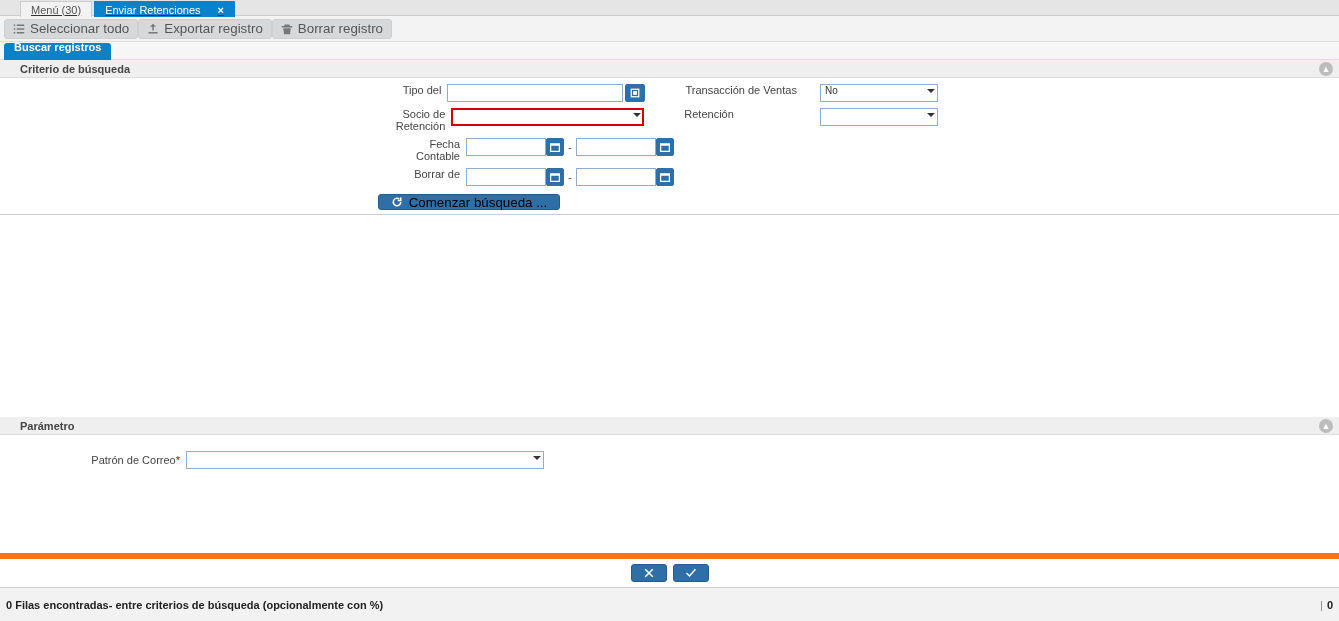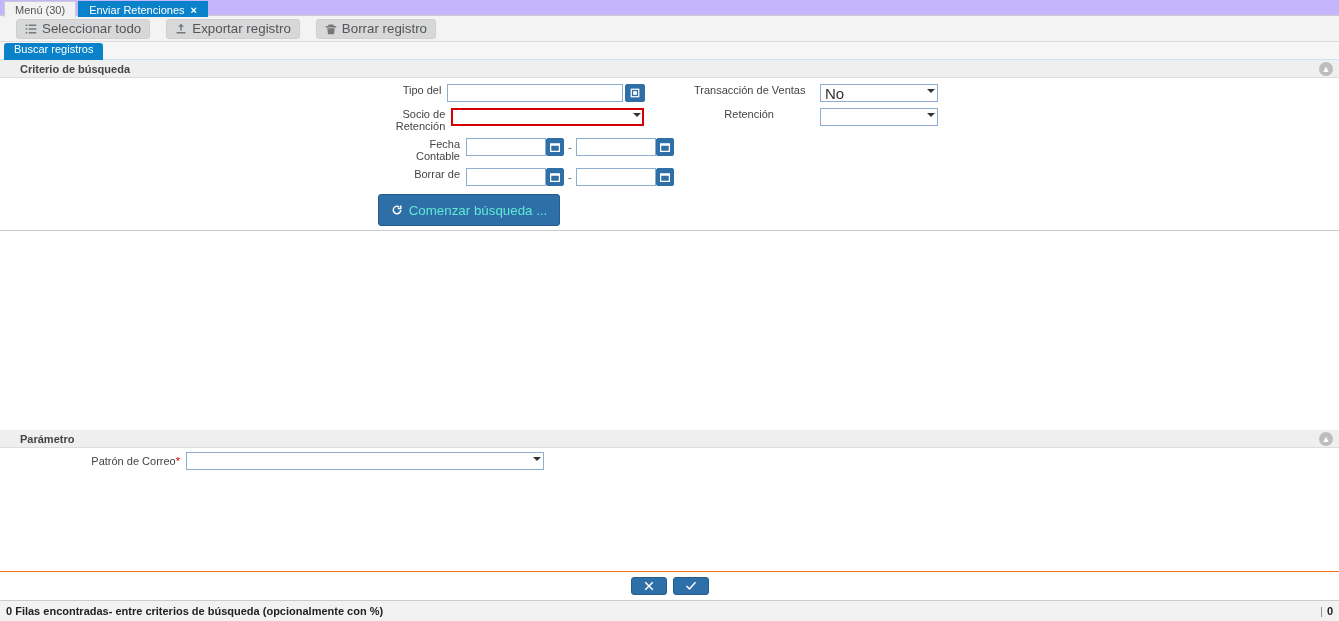--- a/index.html
+++ b/index.html
@@ -12,62 +12,64 @@
     height: 100%;
   }
   body {
     display: flex;
     flex-direction: column;
     min-height: 621px;
   }
 
   
   .tabs-bar {
-    background: #c4b5fd;
+    background: #e5e5e5;
     border-bottom: 1px solid #ccc;
     height: 16px;
     display: flex;
     align-items: stretch;
-    padding-left: 4px;
+    padding-left: 20px;
+    text-decoration: underline;
   }
   .app-tab {
     display: flex;
     align-items: center;
     padding: 0 10px;
     background: #f2f2f2;
     border: 1px solid #ccc;
     border-bottom: none;
     margin-right: 2px;
     color: #555;
     cursor: pointer;
     height: 16px;
     position: relative;
     top: 1px;
   }
   .app-tab.active {
     background: #0a82c9;
     color: #fff;
     border-color: #0a82c9;
+    gap: 11px;
   }
   .tab-close {
     margin-left: 6px;
     font-weight: bold;
     color: #0a82c9;
   }
   .app-tab.active .tab-close { color: #fff; }
 
   
   .toolbar {
     background: #f3f3f3;
     border-bottom: 1px solid #ddd;
     height: 26px;
     display: flex;
     align-items: center;
-    padding: 0 16px;
-    gap: 16px;
+    padding: 0 4px;
+    gap: 0;
   }
   .tool-btn {
     display: inline-flex;
     align-items: center;
     gap: 5px;
     background: #d7d8da;
     color: #555;
     border: 1px solid #cfcfcf;
     border-radius: 3px;
     padding: 2px 8px;
@@ -80,25 +82,25 @@
   .subtab-row {
     background: #f6f6f6;
     border-bottom: 1px solid #c9e4f4;
     height: 18px;
     display: flex;
     align-items: stretch;
     padding-left: 4px;
   }
   .subtab {
     display: flex;
-    align-items: flex-start;
-    padding: 0 10px;
+    align-items: flex-end;
+    padding: 8px 10px;
     background: #0a82c9;
     color: #fff;
-    font-weight: normal;
+    font-weight: bold;
     border-top-left-radius: 3px;
     border-top-right-radius: 3px;
     height: 18px;
     position: relative;
     top: 1px;
   }
 
   
   .section-header {
     background: #efefef;
@@ -151,31 +153,31 @@
     line-height: 12px;
   }
   .label-cell .line2 { display:block; }
   .input-cell {
     display: flex;
     align-items: center;
     gap: 2px;
   }
   .lbl2 {
     width: 140px;
-    text-align: center;
+    text-align: left;
     padding-right: 6px;
     color:#444;
     margin-left: 40px;
   }
   .txt, .combo {
     height: 18px;
     border: 1px solid #8faecf;
     background: #fff;
     padding: 0 2px;
-    font-size: 15px;
+    font-size: 10px;
     color:#333;
   }
   .combo { position: relative; }
   .combo::after {
     content:"";
     position:absolute; right:2px; top:4px;
     border: 4px solid transparent;
     border-top-color: #333;
   }
   .combo-wide { width: 193px; }
@@ -199,35 +201,35 @@
     background:#2f6fa7;
     border:1px solid #2f6fa7;
     border-radius:2px;
     display:inline-flex; align-items:center; justify-content:center;
     cursor:pointer;
   }
   .date-btn svg { width:10px; height:10px; }
   .search-btn-row { text-align:center; padding: 2px 0 4px; }
   .primary-btn {
     display:inline-flex; align-items:center; gap:6px;
-    background:#2f6fa7; color:#5eead4;
+    background:#2f6fa7; color:#000000;
     border:1px solid #265c8c; border-radius:3px;
-    padding: 2px 12px; height:32px; cursor:pointer;
+    padding: 2px 12px; height:16px; cursor:pointer;
   }
   .primary-btn svg { width:12px; height:12px; }
 
   
   .flex-spacer { flex: 1 1 auto; }
 
   
   .param-body {
     background:#fff;
     min-height: 124px;
-    border-bottom:1px solid #f97316;
-    padding-top:4px;
+    border-bottom:6px solid #f97316;
+    padding-top:16px;
   }
   .param-row { display:flex; align-items:center; }
   .param-label { width:186px; text-align:right; padding-right:6px; color:#444; }
   .req-star { color:#d40000; }
   .combo-param { width: 358px; }
 
   
   .action-bar {
     height: 28px;
     display:flex; align-items:center; justify-content:center;
@@ -240,21 +242,21 @@
     border:1px solid #265c8c; border-radius:3px;
     display:inline-flex; align-items:center; justify-content:center;
     cursor:pointer;
   }
   .act-btn svg { stroke:#fff; }
 
   
   .status-bar {
     background:#f2f2f2;
     border-top:1px solid #ccc;
-    height:21px;
+    height:34px;
     display:flex; align-items:center;
     padding:0 6px;
     font-weight:bold;
     color:#222;
     justify-content:space-between;
   }
   .status-right {
     display:flex; align-items:center; gap:4px;
   }
   .status-sep { color:#888; font-weight:normal; }

